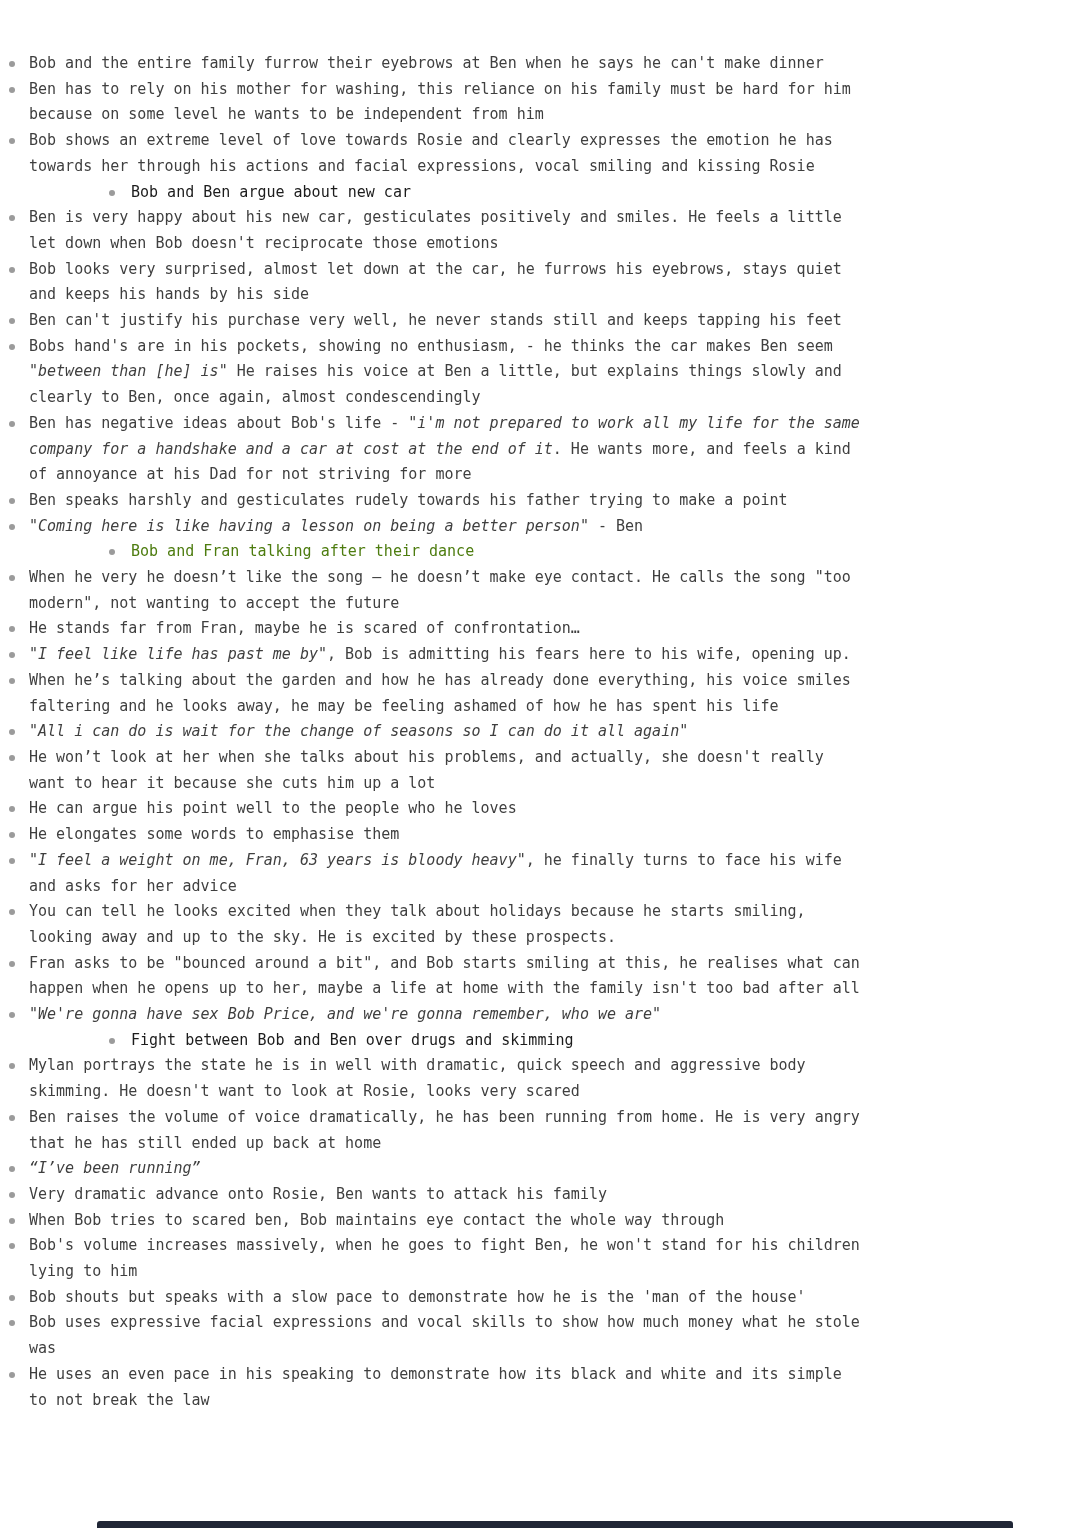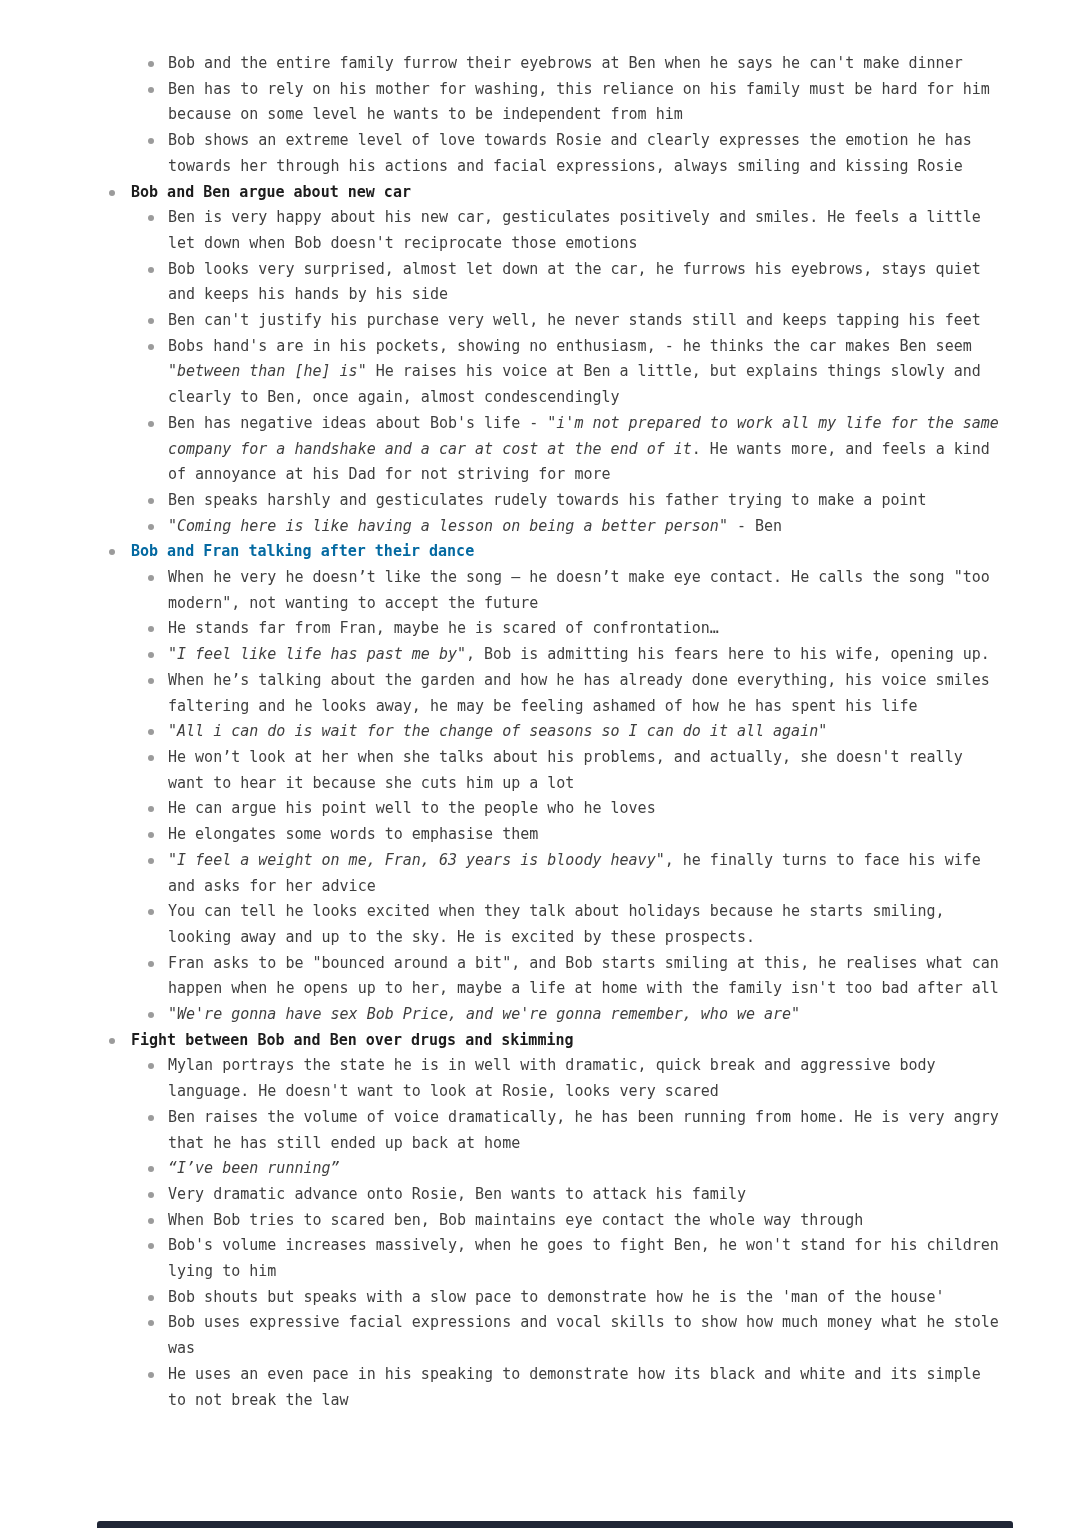--- a/index.html
+++ b/index.html
@@ -35,27 +35,27 @@
   }
   .row .dot {
     width: 6px;
     height: 6px;
     border-radius: 50%;
     background: #9b9b9b;
     margin-top: 10px;
   }
   .row.l1 { padding-left: 100px; }
   .row.l1 .text { margin-left: 7px; }
-  .row.l2 { padding-left: 139px; }
+  .row.l2 { }
   .row.l2 .text { margin-left: 5px; }
   .row .text {
     max-width: 834px;
   }
   .row.heading .text {
-    font-weight: bold;
+    font-weight: normal;
     color: #1c1c1c;
   }
   .row .text em { font-style: italic; }
   .bottom-bar {
     position: absolute;
     left: 97px;
     bottom: 0;
     width: 916px;
     height: 7px;
     border-radius: 3px 3px 0 0;
@@ -74,21 +74,21 @@
     <div class="row l2">
       <span class="bullet-box">
         <span class="dot" style="background: rgb(155, 155, 155);"></span>
       </span>
       <span class="text">Ben has to rely on his mother for washing, this reliance on his family must be hard for him because on some level he wants to be independent from him</span>
     </div>
     <div class="row l2">
       <span class="bullet-box">
         <span class="dot" style="background: rgb(155, 155, 155);"></span>
       </span>
-      <span class="text">Bob shows an extreme level of love towards Rosie and clearly expresses the emotion he has towards her through his actions and facial expressions, always smiling and kissing Rosie</span>
+      <span class="text">Bob shows an extreme level of love towards Rosie and clearly expresses the emotion he has towards her through his actions and facial expressions, vocal smiling and kissing Rosie</span>
     </div>
     <div class="row l1 heading">
       <span class="bullet-box">
         <span class="dot" style="background: rgb(155, 155, 155);"></span>
       </span>
       <span class="text" style="color: rgb(28, 28, 28);">Bob and Ben argue about new car</span>
     </div>
     <div class="row l2">
       <span class="bullet-box">
         <span class="dot" style="background: rgb(155, 155, 155);"></span>
@@ -128,21 +128,21 @@
     <div class="row l2">
       <span class="bullet-box">
         <span class="dot" style="background: rgb(155, 155, 155);"></span>
       </span>
       <span class="text"><em>"Coming here is like having a lesson on being a better person"</em> - Ben</span>
     </div>
     <div class="row l1 heading">
       <span class="bullet-box">
         <span class="dot" style="background: rgb(155, 155, 155);"></span>
       </span>
-      <span class="text" style="color: #0369a1;">Bob and Fran talking after their dance</span>
+      <span class="text" style="color: #4d7c0f;">Bob and Fran talking after their dance</span>
     </div>
     <div class="row l2">
       <span class="bullet-box">
         <span class="dot" style="background: rgb(155, 155, 155);"></span>
       </span>
       <span class="text">When he very he doesn’t like the song – he doesn’t make eye contact. He calls the song "too modern", not wanting to accept the future</span>
     </div>
     <div class="row l2">
       <span class="bullet-box">
         <span class="dot" style="background: rgb(155, 155, 155);"></span>
@@ -212,21 +212,21 @@
     <div class="row l1 heading">
       <span class="bullet-box">
         <span class="dot" style="background: rgb(155, 155, 155);"></span>
       </span>
       <span class="text" style="color: rgb(28, 28, 28);">Fight between Bob and Ben over drugs and skimming</span>
     </div>
     <div class="row l2">
       <span class="bullet-box">
         <span class="dot" style="background: rgb(155, 155, 155);"></span>
       </span>
-      <span class="text">Mylan portrays the state he is in well with dramatic, quick break and aggressive body language. He doesn't want to look at Rosie, looks very scared</span>
+      <span class="text">Mylan portrays the state he is in well with dramatic, quick speech and aggressive body skimming. He doesn't want to look at Rosie, looks very scared</span>
     </div>
     <div class="row l2">
       <span class="bullet-box">
         <span class="dot" style="background: rgb(155, 155, 155);"></span>
       </span>
       <span class="text">Ben raises the volume of voice dramatically, he has been running from home. He is very angry that he has still ended up back at home</span>
     </div>
     <div class="row l2">
       <span class="bullet-box">
         <span class="dot" style="background: rgb(155, 155, 155);"></span>

